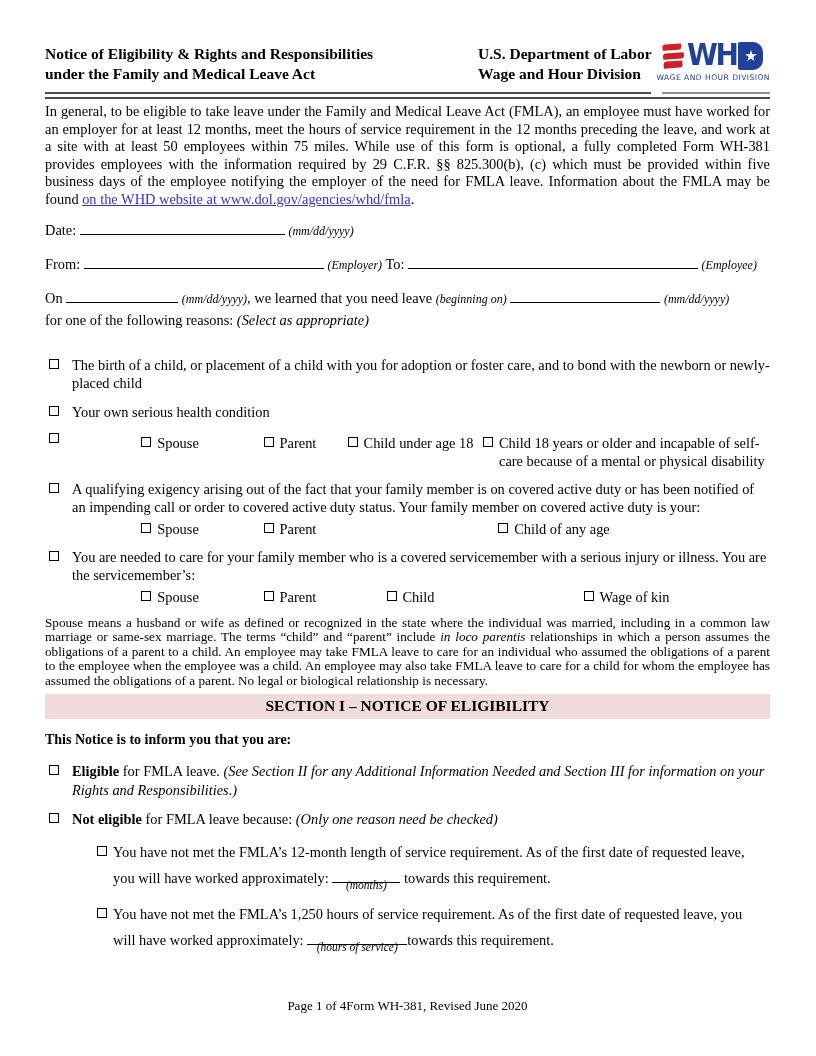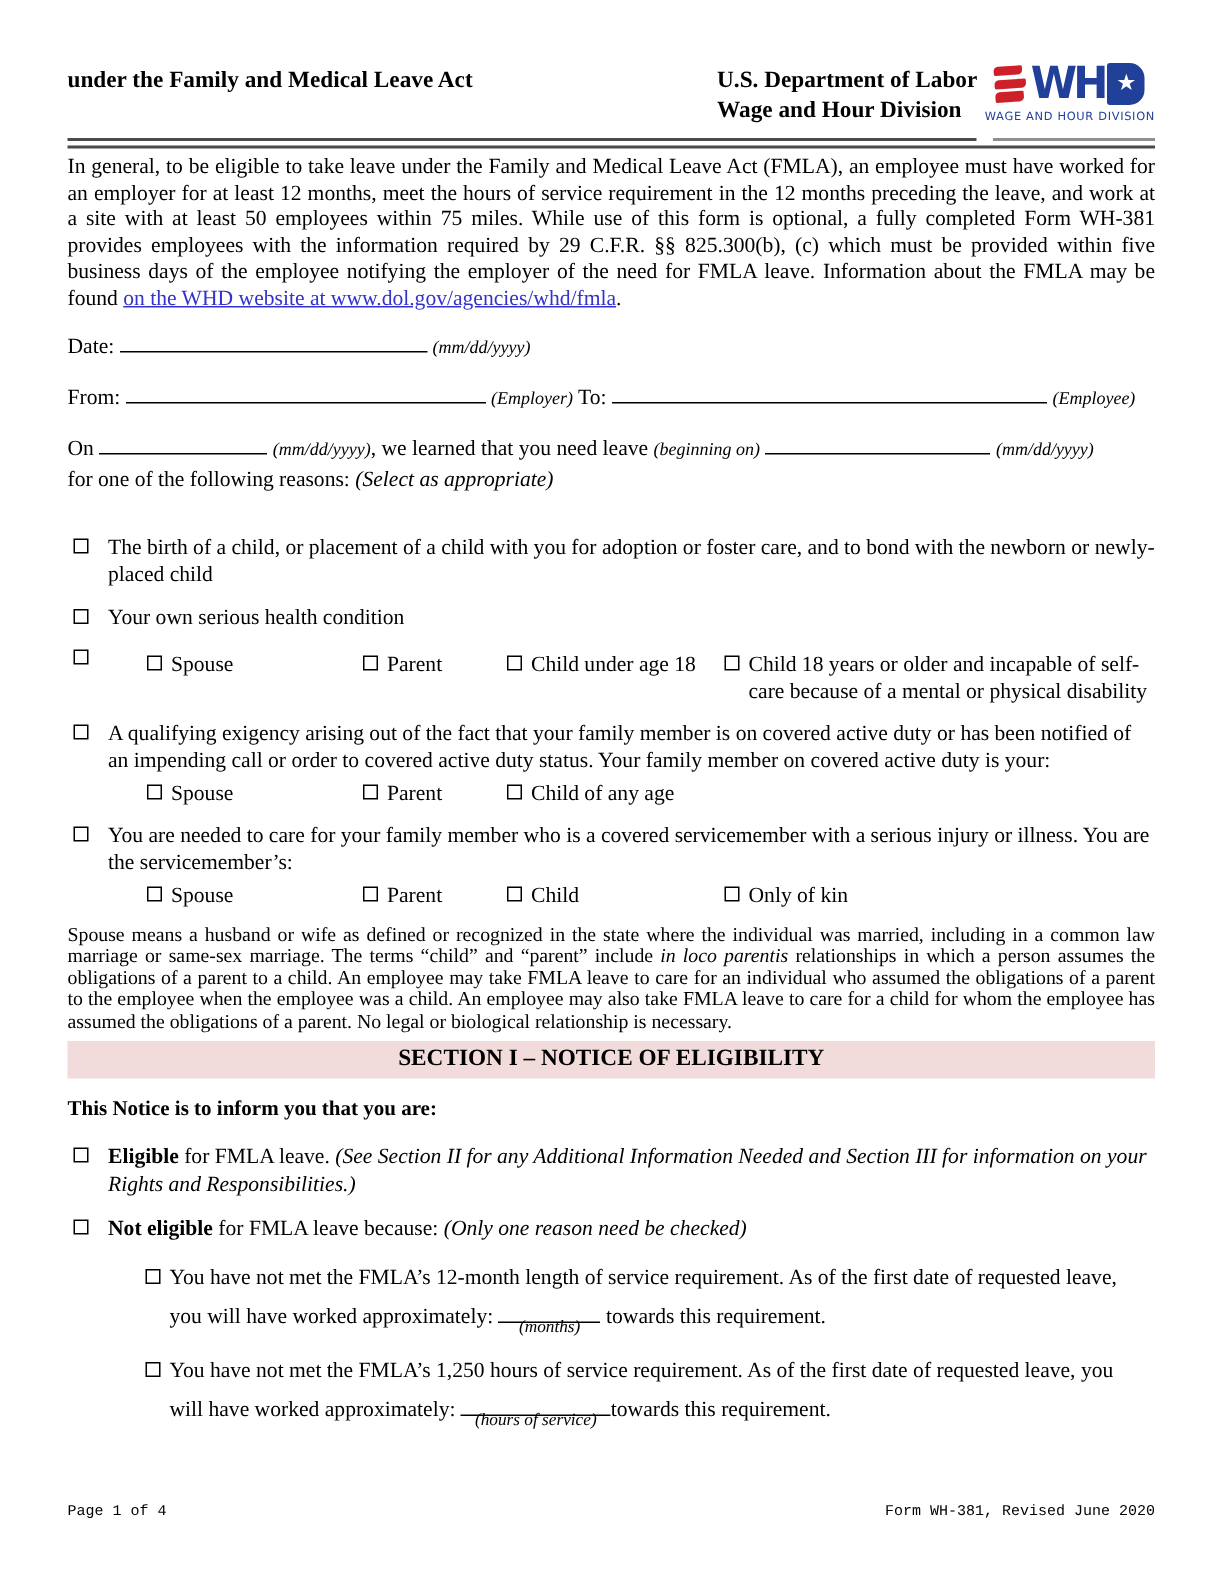--- a/index.html
+++ b/index.html
@@ -63,21 +63,21 @@
   .reasons-lead { margin-top: 5px; }
 
   
   .reason { position: relative; padding-left: 27px; font-size: 14.4px; line-height: 18px; margin-top: 9px; }
   .cb {
     width: 10px; height: 10px; border: 1.5px solid #000; background: #fff;
     display: inline-block; flex: 0 0 auto;
   }
   .reason > .cb { position: absolute; left: 4px; top: 3px; }
   .optrow { display: flex; margin: 4px 0 1px 26px; }
-  .opt { display: flex; align-items: flex-start; }
+  .opt { display: flex; align-items: flex-start; justify-content: center; }
   .opt .cb { margin: 3px 6px 0 0; }
   .ow1 { width: 144px; } .ow2 { width: 96px; } .ow3 { width: 145px; } .ogrow { flex: 1; }
 
   
   .spouse-note { font-size: 13.2px; line-height: 14.5px; text-align: justify; margin-top: 9px; }
 
   
   .section-bar {
     margin-top: 6px; background: #F2DBDB; text-align: center;
     font-weight: bold; font-size: 15.5px; padding: 3px 0 4px 0;
@@ -90,32 +90,33 @@
   .sub { position: relative; padding-left: 68px; font-size: 14.4px; line-height: 26px; margin-top: 10px; }
   .sub > .cb { position: absolute; left: 52px; top: 7px; }
   .blank-labeled { position: relative; display: inline-block; }
   .under-label {
     position: absolute; left: 50%; top: 14px; transform: translateX(-50%);
     font-style: italic; font-size: 11.5px; line-height: 12px; white-space: nowrap;
   }
   .sub-pad { height: 8px; }
 
   
-  .footer { margin-top: auto; display: flex; justify-content: space-between; font-size: 10px; padding-bottom: 2px; font-family: Liberation Mono, monospace; }
+  .footer { margin-top: auto; display: flex; justify-content: center; font-size: 13px; padding-bottom: 2px; }
 
   .b { font-weight: bold; }
   .i { font-style: italic; }
 </style>
 </head>
 <body>
 
 <div class="page">
 
   <div class="hdr">
     <div class="hdr-title">
+      <div>Notice of Eligibility &amp; Rights and Responsibilities</div>
       <div>under the Family and Medical Leave Act</div>
     </div>
     <div class="hdr-right">
       <div class="hdr-dept">
         <div>U.S. Department of Labor</div>
         <div>Wage and Hour Division</div>
       </div>
       <div class="logo">
         <div class="logo-row">
           <div class="stripes">
@@ -228,21 +229,21 @@
       <div class="opt ow2">
         <span class="cb"></span>
         <span>Parent</span>
       </div>
       <div class="opt ow3">
         <span class="cb"></span>
         <span>Child</span>
       </div>
       <div class="opt ogrow">
         <span class="cb"></span>
-        <span>Only of kin</span>
+        <span>Wage of kin</span>
       </div>
     </div>
   </div>
 
   <div class="spouse-note"><span>Spouse means a husband or wife as defined or recognized in the state where the individual was married, including in a common law marriage or same-sex marriage. The terms “child” and “parent” include </span><span class="i">in loco parentis</span><span> relationships in which a person assumes the obligations of a parent to a child. An employee may take FMLA leave to care for an individual who assumed the obligations of a parent to the employee when the employee was a child. An employee may also take FMLA leave to care for a child for whom the employee has assumed the obligations of a parent. No legal or biological relationship is necessary.</span></div>
 
   <div class="section-bar">SECTION I – NOTICE OF ELIGIBILITY</div>
 
   <div class="s1-lead">This Notice is to inform you that you are:</div>
 

